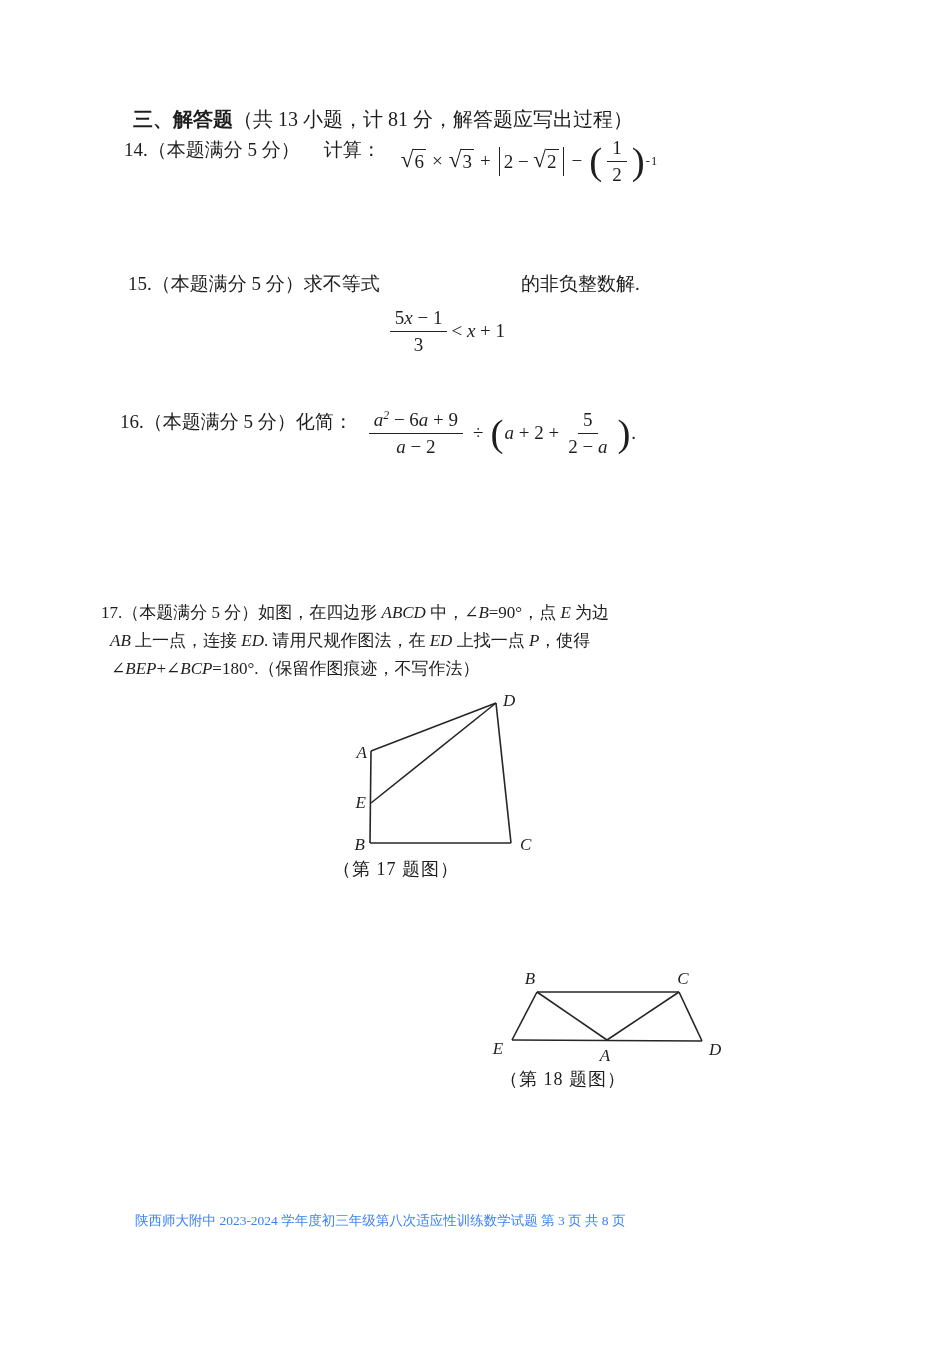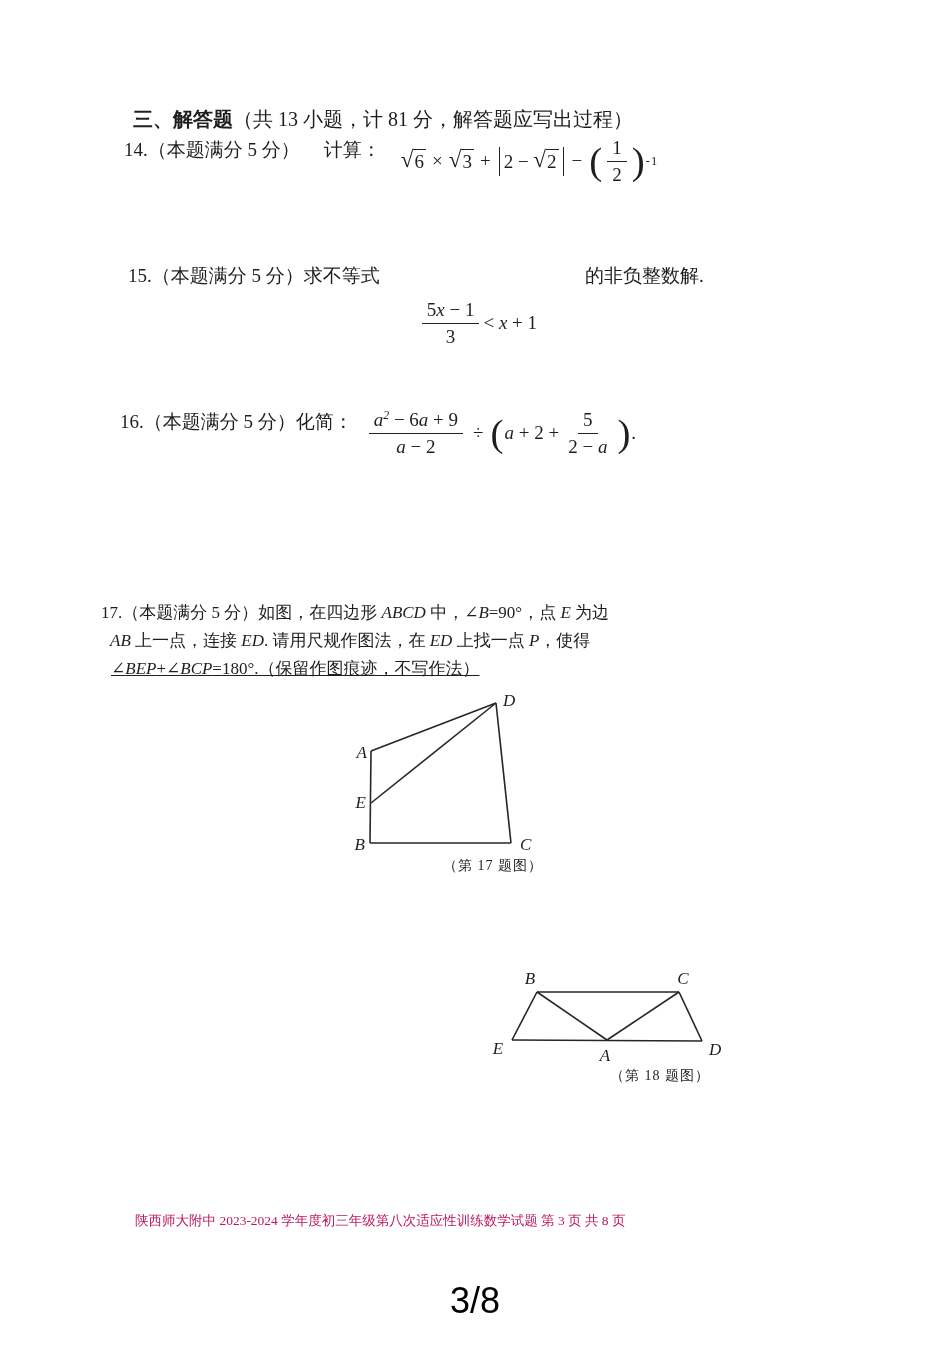--- a/index.html
+++ b/index.html
@@ -32,22 +32,22 @@
   .frac{display:inline-flex;flex-direction:column;align-items:center;
         vertical-align:middle;margin:0 4px;line-height:1.25;text-align:center;}
   .frac .fn{border-bottom:1.5px solid #222;padding:0 5px 1px 5px;}
   .frac .fd{padding:1px 5px 0 5px;}
   
   .bigp{font-size:2.05em;font-weight:400;line-height:0;vertical-align:middle;
         font-family:"Liberation Serif",serif;margin:0 1px;}
   .pexp{font-size:12.5px;vertical-align:1.55em;letter-spacing:1px;}
   
   svg text{font-family:"Liberation Serif",serif;font-style:italic;font-size:17px;fill:#1e1e1e;}
-  .caption{position:absolute;font-size:14px;text-align:right;letter-spacing:1px;}
-  .footer{position:absolute;font-size:13.5px;white-space:nowrap;color:#be185d;}
+  .caption{position:absolute;font-size:18px;text-align:left;letter-spacing:1px;}
+  .footer{position:absolute;font-size:13.5px;white-space:nowrap;color:#3b82f6;}
   .page-indicator{position:absolute;left:0;width:950px;text-align:center;
         font-family:"Liberation Sans","DejaVu Sans",sans-serif;font-size:36px;color:#000;}
 </style>
 </head>
 <body>
 
 <div class="page">
 
   <div class="abs cjk hdr" style="left:133px;top:105px;">
     <span class="hd-title">三、解答题</span><span>（共 13 小题，计 81 分，解答题应写出过程）</span>
@@ -72,21 +72,21 @@
       <span class="bigp">(</span>
       <span class="frac">
           <span class="fn">1</span>
           <span class="fd">2</span>
         </span>
       <span class="bigp">)</span>
       <span class="pexp">-1</span>
     </span>
   </div>
 
-  <div class="row" style="left:128px;top:262px;height:62px;gap:32px;">
+  <div class="row" style="left:128px;top:270px;height:62px;">
     <span class="cjk">15.（本题满分 5 分）求不等式</span>
     <span class="math" style="margin-left:6px;margin-top:36px;">
       <span class="frac">
           <span class="fn"><span>5</span><span class="seg-i">x</span><span> − 1</span></span>
           <span class="fd">3</span>
         </span>
       <span><span>&lt; </span><span class="seg-i">x</span><span> + 1</span></span>
     </span>
     <span class="cjk" style="margin-left:16px;">的非负整数解.</span>
   </div>
@@ -105,21 +105,21 @@
           <span class="fn">5</span>
           <span class="fd"><span>2 − </span><span class="seg-i">a</span></span>
         </span>
       <span class="bigp">)</span>
       <span>.</span>
     </span>
   </div>
 
   <div class="cjk-line" style="left:101px;top:601px;"><span>17.（本题满分 5 分）如图，在四边形 </span><span class="seg-i">ABCD</span><span> 中，∠</span><span class="seg-i">B</span><span>=90°，点 </span><span class="seg-i">E</span><span> 为边</span></div>
   <div class="cjk-line" style="left:110px;top:629px;"><span class="seg-i">AB</span><span> 上一点，连接 </span><span class="seg-i">ED</span><span>. 请用尺规作图法，在 </span><span class="seg-i">ED</span><span> 上找一点 </span><span class="seg-i">P</span><span>，使得</span></div>
-  <div class="cjk-line" style="left:111px;top:657px;text-decoration:underline;"><span>∠</span><span class="seg-i">BEP</span><span>+∠</span><span class="seg-i">BCP</span><span>=180°.（保留作图痕迹，不写作法）</span></div>
+  <div class="cjk-line" style="left:111px;top:657px;"><span>∠</span><span class="seg-i">BEP</span><span>+∠</span><span class="seg-i">BCP</span><span>=180°.（保留作图痕迹，不写作法）</span></div>
 
   <svg class="abs" style="left:338px;top:686px;" width="205" height="175" viewBox="0 0 205 175">
     <g stroke="#262626" stroke-width="1.6" fill="none">
       <line x1="33" y1="65" x2="158" y2="17"></line>
       <line x1="33" y1="65" x2="32" y2="157"></line>
       <line x1="32" y1="157" x2="173" y2="157"></line>
       <line x1="173" y1="157" x2="158" y2="17"></line>
       <line x1="33" y1="117" x2="158" y2="17"></line>
     </g>
     <text x="29" y="72" text-anchor="end">A</text>
@@ -143,15 +143,14 @@
     <text x="50" y="21" text-anchor="middle">B</text>
     <text x="203" y="21" text-anchor="middle">C</text>
     <text x="18" y="91" text-anchor="middle">E</text>
     <text x="125" y="98" text-anchor="middle">A</text>
     <text x="229" y="92" text-anchor="start">D</text>
   </svg>
   <div class="caption" style="left:500px;top:1067px;width:210px;">（第 18 题图）</div>
 
   <div class="footer" style="left:135px;top:1212px;">陕西师大附中 2023-2024 学年度初三年级第八次适应性训练数学试题 第 3 页 共 8 页</div>
 
-  <div class="page-indicator" style="top:1280px;">3/8</div>
 
 </div>
 
 </body></html>

